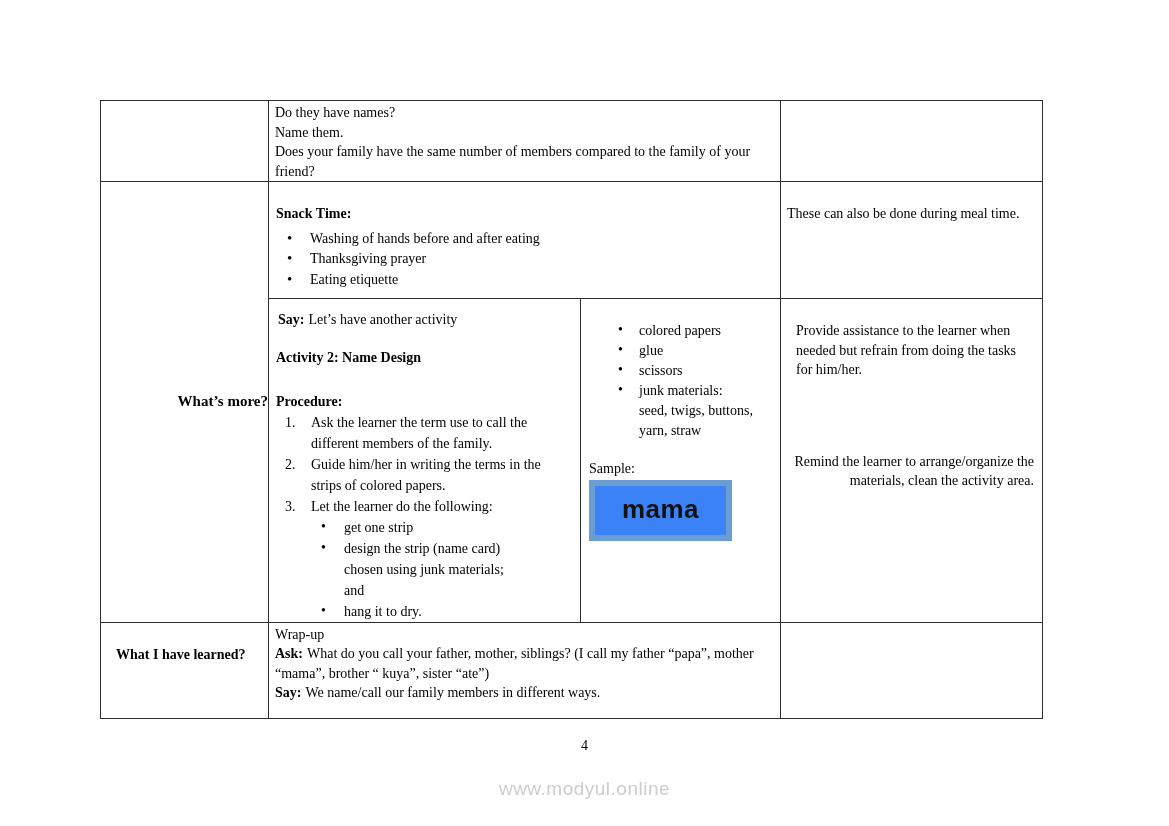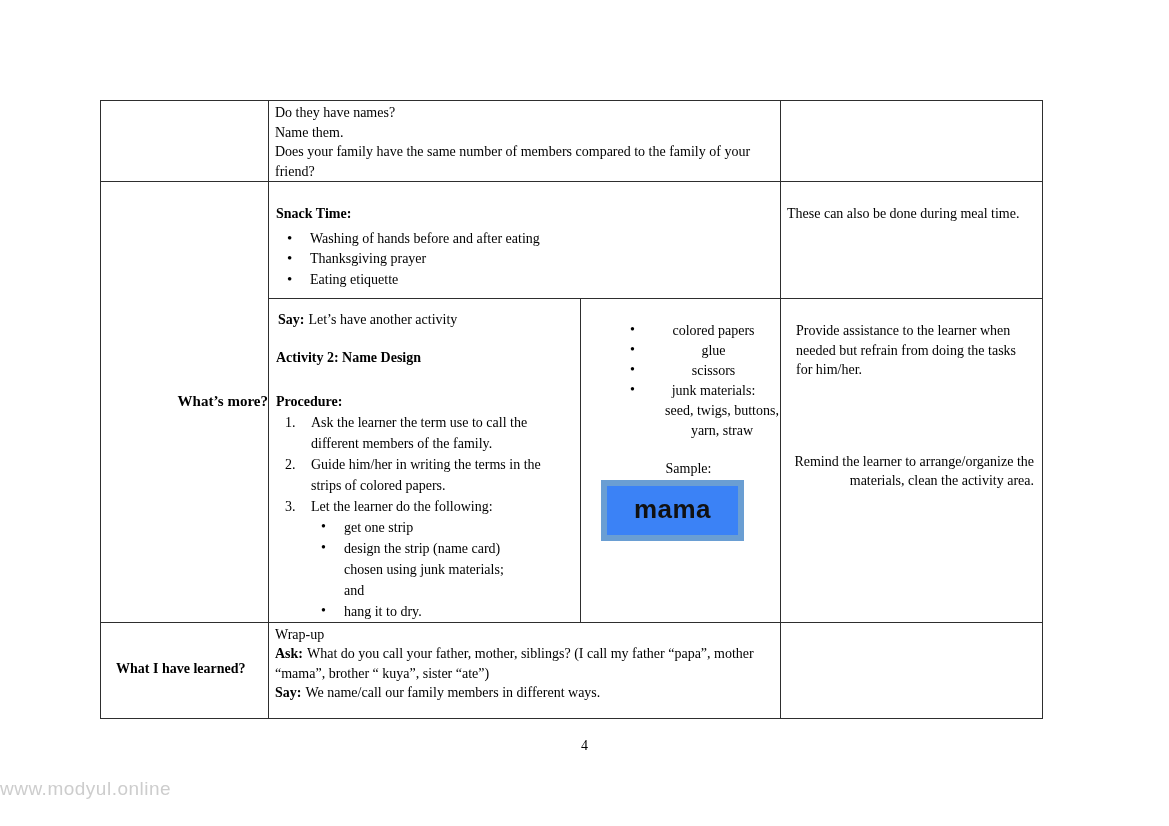--- a/index.html
+++ b/index.html
@@ -36,21 +36,21 @@
   
   .cell-intro { padding: 2px 8px 0 6px; }
 
   
   .cell-whats-more {
     text-align: right;
     vertical-align: middle;
     font-weight: bold;
     font-size: 15px;
   }
-  .cell-learned-label { padding: 36px 18px 0 15px; font-weight: bold; }
+  .cell-learned-label { padding: 22px 18px 0 15px; font-weight: bold; }
 
   
   .cell-snack { padding: 22px 8px 8px 7px; }
   ul.dots { list-style: none; margin: 5px 0 0 0; padding: 0 0 0 11px; }
   ul.dots li { position: relative; padding-left: 23px; line-height: 20.5px; }
   ul.dots li::before { content: "\2022"; position: absolute; left: 0; top: -1px; font-size: 15px; }
 
   
   .cell-meal-note { padding: 22px 10px 0 6px; }
   .cell-activity-notes { padding: 22px 8px 0 6px; }
@@ -63,21 +63,21 @@
   .activity-title { margin-top: 18px; }
   .procedure-title { margin-top: 25px; }
   ol.steps { list-style: none; counter-reset: step; margin: 0; padding: 0 0 0 9px; }
   ol.steps > li { position: relative; padding-left: 26px; line-height: 21px; }
   ol.steps > li::before { counter-increment: step; content: counter(step) "."; position: absolute; left: 0; }
   ul.substeps { list-style: none; margin: 0; padding: 0 0 0 10px; width: 212px; }
   ul.substeps li { position: relative; padding-left: 23px; line-height: 21px; }
   ul.substeps li::before { content: "\2022"; position: absolute; left: 0; top: -1px; }
 
   
-  .cell-materials { padding: 22px 4px 0 12px; text-align: center; }
+  .cell-materials { padding: 22px 4px 0 0; }
   ul.mats { list-style: none; margin: 0; padding: 0 0 0 37px; }
   ul.mats li { position: relative; padding-left: 21px; line-height: 20px; }
   ul.mats li::before { content: "\2022"; position: absolute; left: 0; top: -1px; }
   .junk-detail { width: 142px; }
   .sample-label { margin: 18px 0 0 8px; }
   .sample-box {
     margin: 1px 0 0 8px;
     width: 143px;
     height: 61px;
     border: 6px solid #6a9ed3;
@@ -102,21 +102,21 @@
     left: 0;
     width: 1169px;
     text-align: center;
     font-size: 14px;
   }
   .watermark {
     position: absolute;
     top: 778px;
     left: 0;
     width: 1169px;
-    text-align: left;
+    text-align: center;
     font-family: "Liberation Sans", sans-serif;
     font-size: 19px;
     color: #cdcdcd;
     letter-spacing: 0.5px;
   }
 </style>
 </head>
 <body>
 
 <div class="page">

